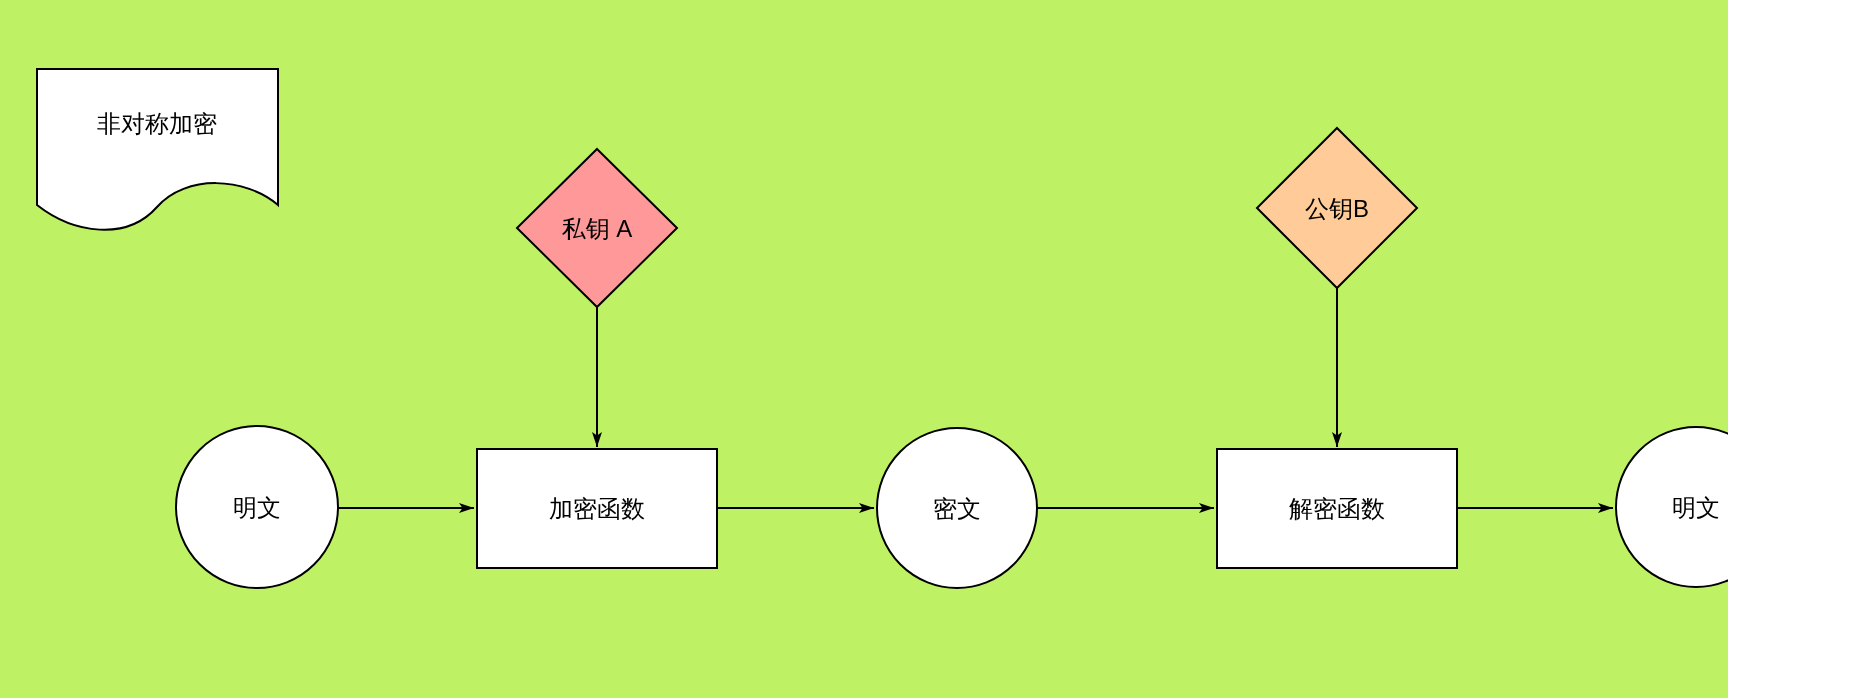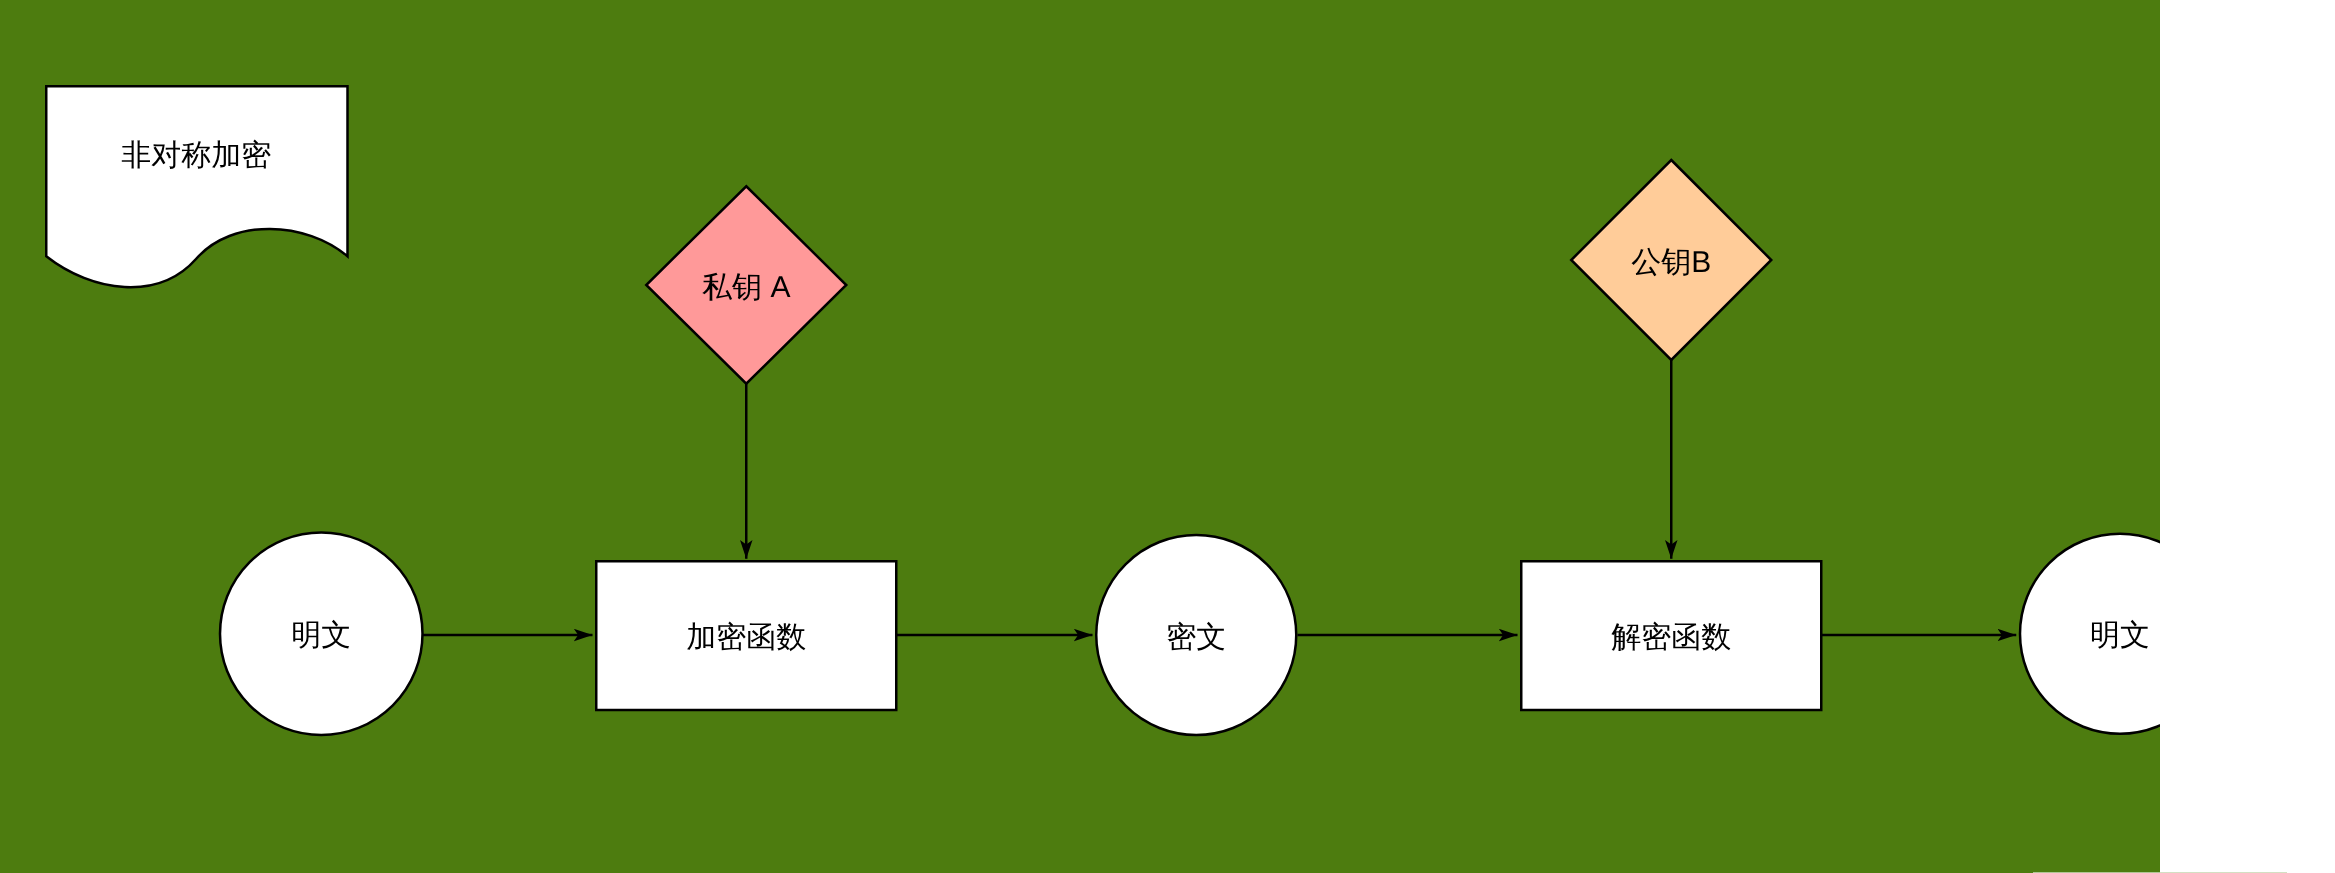--- a/index.html
+++ b/index.html
@@ -4,21 +4,21 @@
 <style>
   html, body {
     margin: 0;
     padding: 0;
     background: #ffffff;
   }
   .canvas {
     position: relative;
     width: 1728px;
     height: 698px;
-    background: #4d7c0f;
+    background: #bef264;
     overflow: hidden;
   }
   svg {
     display: block;
   }
   svg text {
     font-family: "Liberation Sans", "DejaVu Sans", sans-serif;
     font-size: 24px;
     fill: #000000;
     text-anchor: middle;

